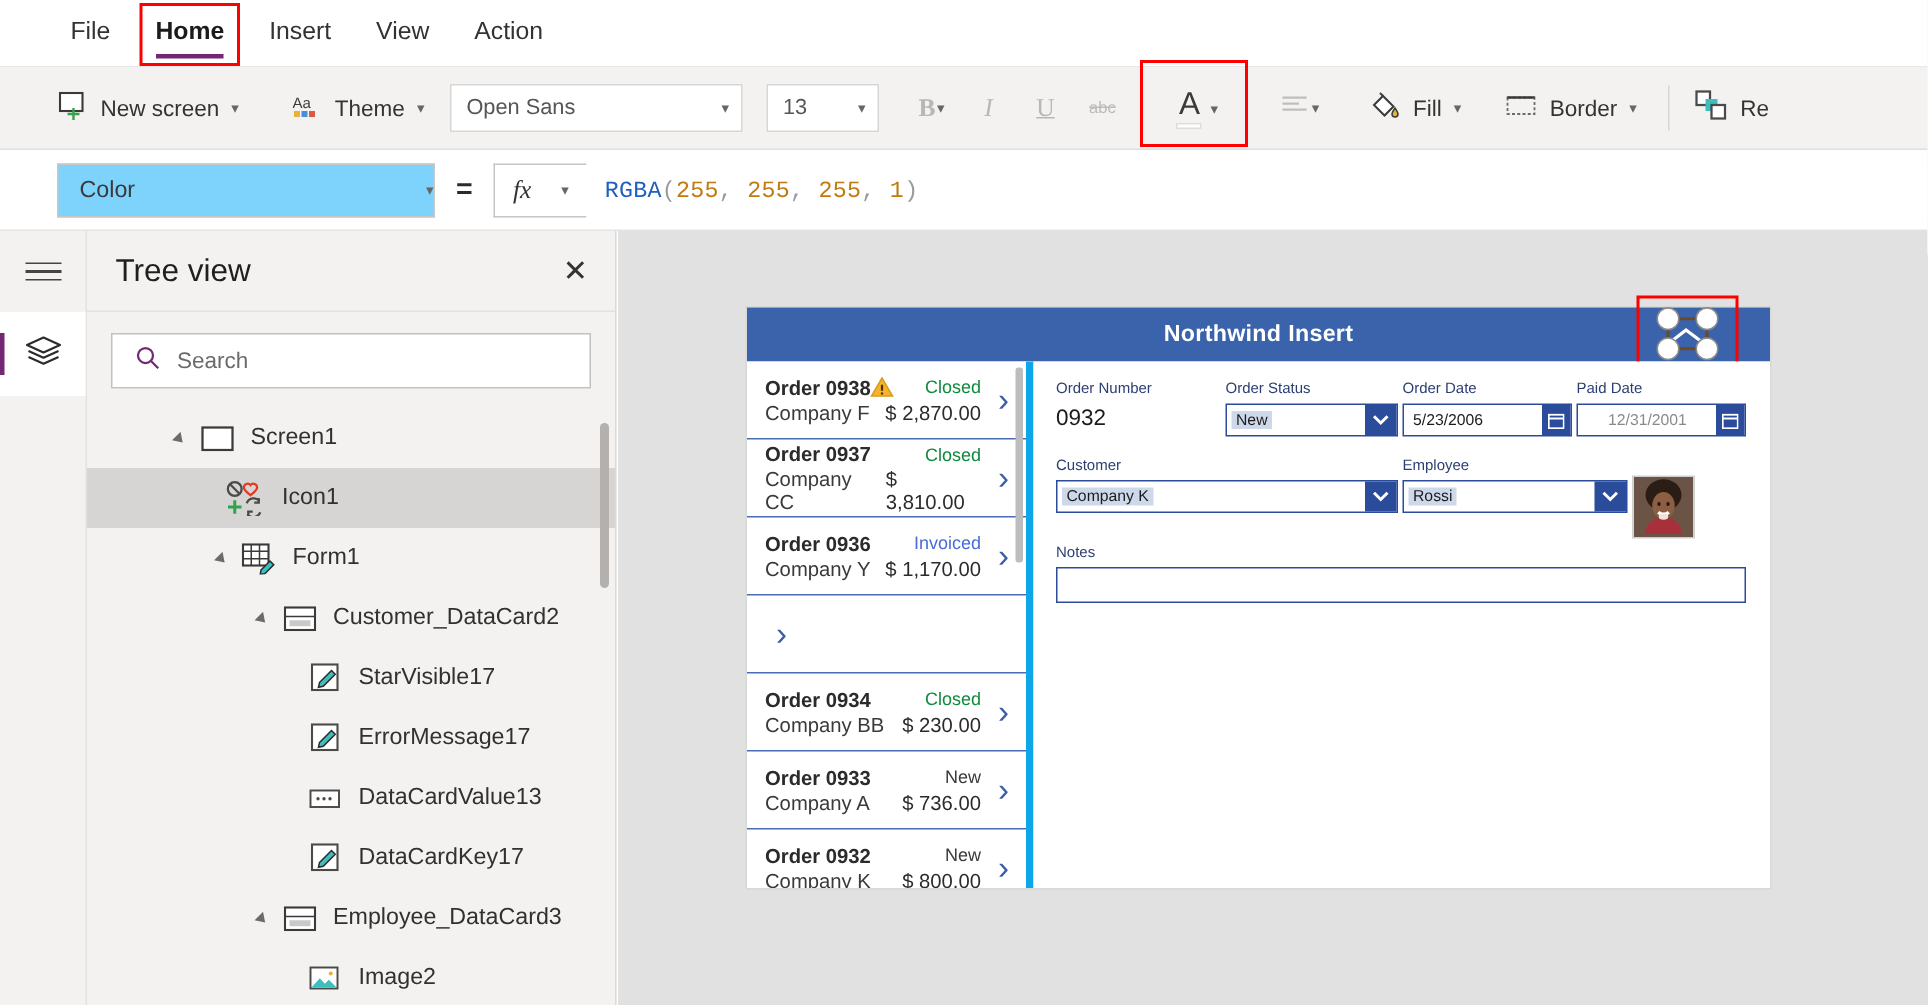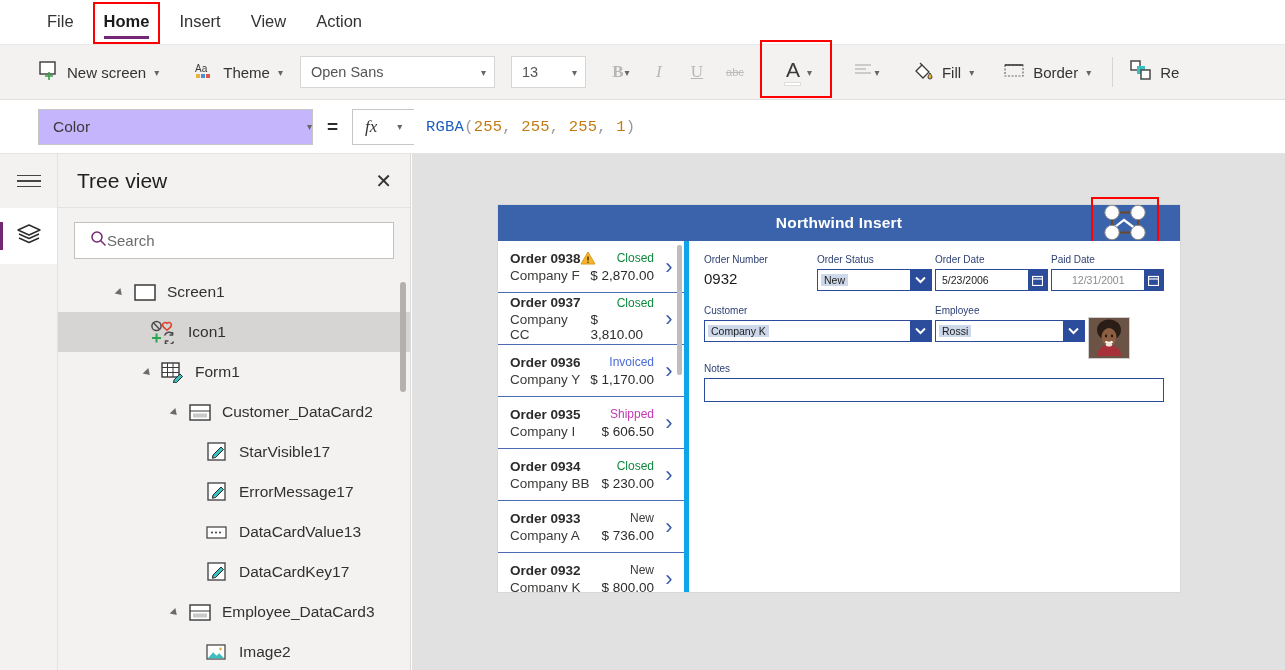--- a/index.html
+++ b/index.html
@@ -79,21 +79,21 @@
     border: 2px solid #ff0000; pointer-events: none;
   }
 
   
   .formulabar {
     position: absolute; left: 0; top: 100px; width: 1285px; height: 54px;
     background: #ffffff; display: flex; align-items: center;
     padding-left: 38px; border-bottom: 1px solid #e6e4e2;
   }
   .prop-select {
-    width: 275px; height: 36px; background: #c4b5fd;
+    width: 252px; height: 36px; background: #7dd3fc;
     border: 1px solid #c8c6c4;
     display: flex; align-items: center; justify-content: space-between;
     padding: 0 0 0 14px; font-size: 15.5px; color: #3b3a39;
   }
   .eq { margin: 0 14px; font-size: 19px; font-weight: bold; color: #2b2b2b; }
   .fxbox {
     width: 62px; height: 36px; background: #fff; border: 1px solid #c8c6c4;
     border-right: none;
     display: flex; align-items: center; justify-content: center; gap: 20px;
     font-style: italic; font-size: 17px; color: #333;
@@ -134,21 +134,21 @@
   }
   .tree-head {
     height: 54px; display: flex; align-items: center; justify-content: space-between;
     padding: 0 18px 0 19px; border-bottom: 1px solid #e4e2e0;
   }
   .tree-title { font-size: 21px; color: #201f1e; }
   .tree-close { font-size: 20px; color: #333; cursor: default; line-height: 1; }
   .tree-searchwrap { padding: 14px 16px 13px 16px; }
   .tree-search {
     height: 37px; background: #ffffff; border: 1px solid #c3c1bf;
-    display: flex; align-items: center; padding-left: 15px;
+    display: flex; align-items: center; gap: 11px; padding-left: 15px;
   }
   .tree-search .plc { color: #6b6b6b; font-size: 15px; }
   .tree-list { position: relative; height: 400px; overflow: hidden; background: #f3f2f1; }
   .tree-row {
     height: 40px; display: flex; align-items: center;
     font-size: 15.5px; color: #323130; cursor: default;
   }
   .tree-row.selected { background: #d7d5d3; }
   .caret {
     width: 13px; height: 13px; margin-right: 4px; flex: none;
@@ -622,30 +622,20 @@
               </div>
               <div class="ord-line2">
                 <span class="ord-co">Company Y</span>
                 <span class="ord-amt">$ 1,170.00</span>
               </div>
             </div>
             <div class="chev-right">›</div>
           </div>
 
           <div class="order-row">
-            <div class="ord-left">
-              <div class="ord-line1">
-                <span class="ord-name">Order 0935</span>
-                <span class="ord-status st-Shipped">Shipped</span>
-              </div>
-              <div class="ord-line2">
-                <span class="ord-co">Company I</span>
-                <span class="ord-amt">$ 606.50</span>
-              </div>
-            </div>
             <div class="chev-right">›</div>
           </div>
 
           <div class="order-row">
             <div class="ord-left">
               <div class="ord-line1">
                 <span class="ord-name">Order 0934</span>
                 <span class="ord-status st-Closed">Closed</span>
               </div>
               <div class="ord-line2">

